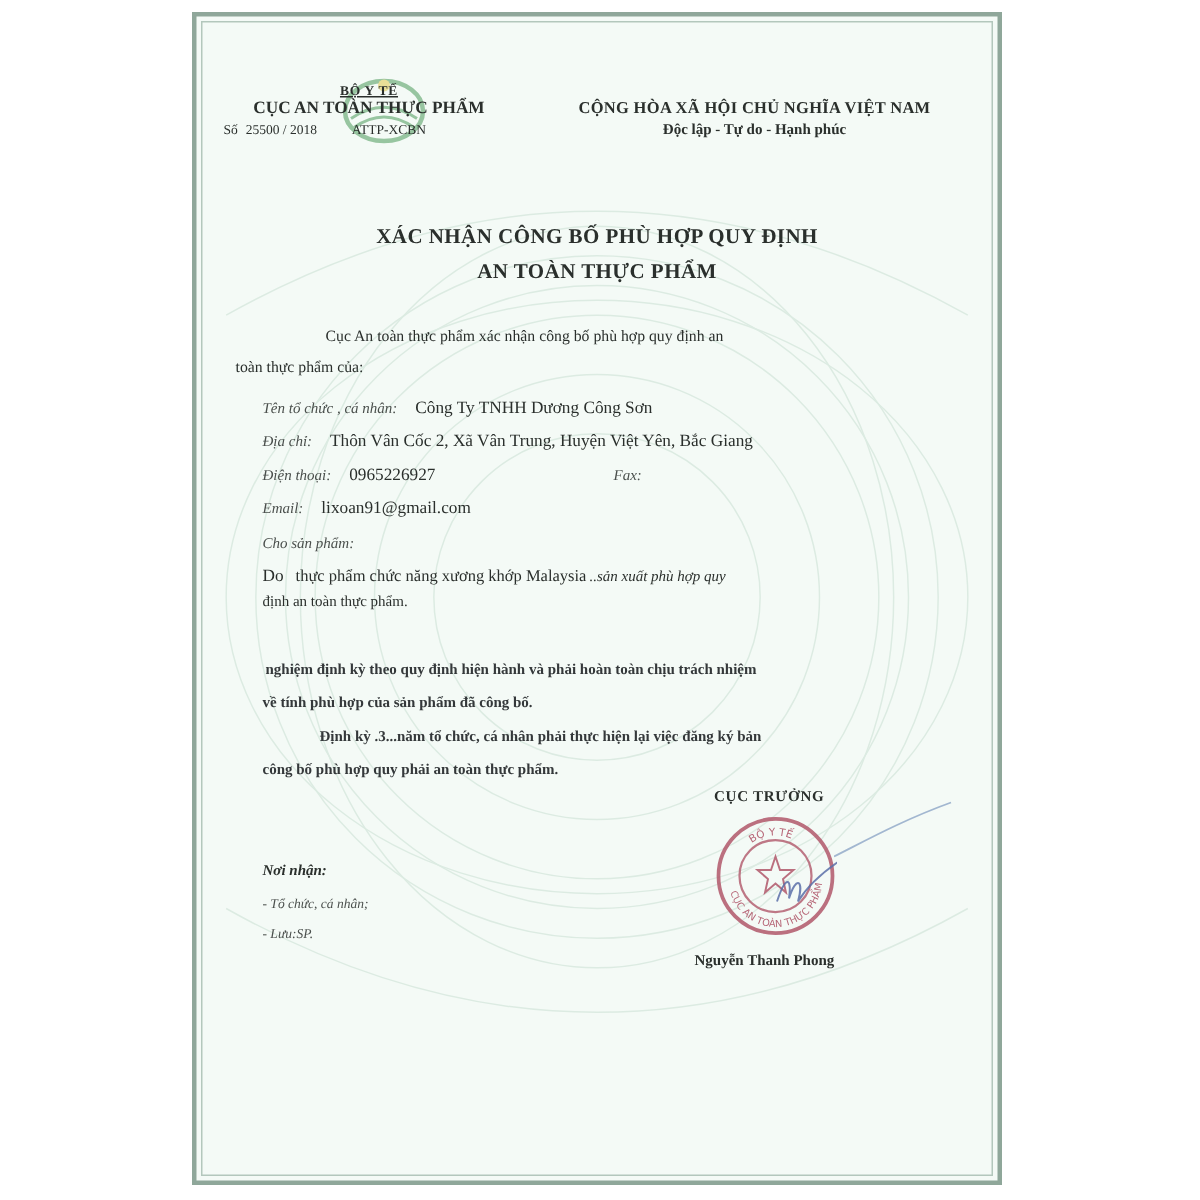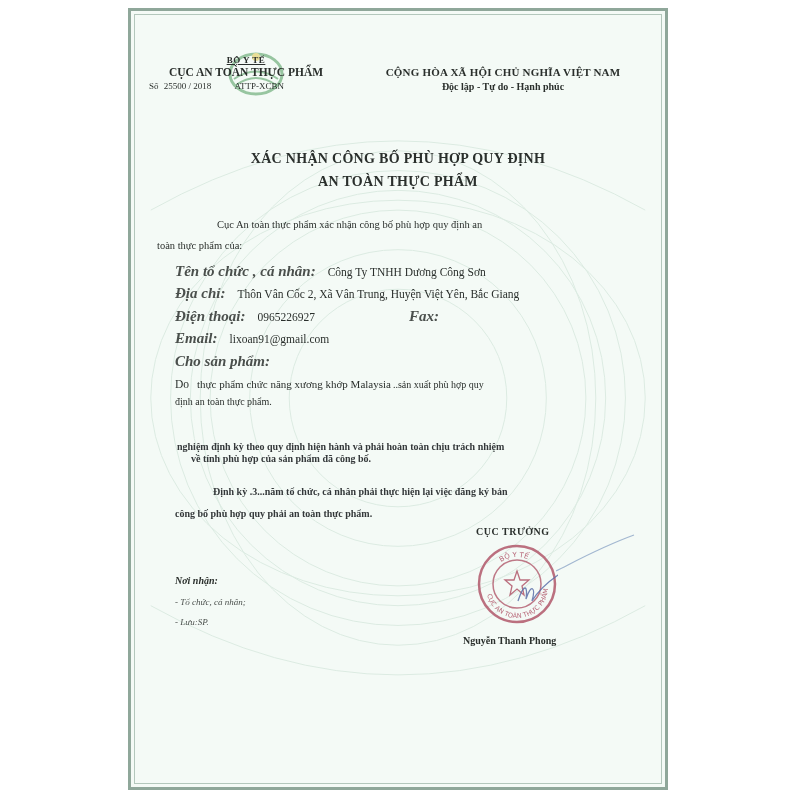--- a/index.html
+++ b/index.html
@@ -28,21 +28,21 @@
   .docno span { margin-right: 3px; }
   .hdr-right { left: 222px; top: 55px; width: 300px; text-align: center; }
   .republic { font-size: 11px; font-weight: bold; letter-spacing: 0.2px; }
   .motto { font-size: 10px; font-weight: bold; margin-top: 3px; }
   .dateline { font-size: 10px; font-style: italic; margin-top: 10px; padding-left: 40px; }
   .dateline .num { font-style: normal; font-size: 11px; }
   .title { left: 0; width: 100%; text-align: center; font-weight: bold; font-size: 14px; letter-spacing: 0.3px; }
   .t1 { top: 140px; }
   .t2 { top: 163px; }
   .body-text { font-size: 10.5px; }
-  .lbl { font-style: italic; color: #4a4f4c; font-size: 15px; margin-right: 8px; font-weight: bold; }
+  .lbl { font-style: italic; color: #4a4f4c; font-size: 10px; margin-right: 8px; }
   .val { font-size: 11.5px; text-align: center; }
   .bold-para { font-size: 10px; font-weight: bold; color: #34383a; }
   .sig-title { left: 345px; top: 515px; font-size: 10px; font-weight: bold; letter-spacing: 0.5px; }
   .sig-name { left: 332px; top: 624px; font-size: 10px; font-weight: bold; }
   .recipients-head { left: 44px; top: 564px; font-size: 10px; font-weight: bold; font-style: italic; }
   .recipient { left: 44px; font-size: 9px; font-style: italic; color: #4a4f4c; }
   .stamp { position: absolute; left: 345px; top: 532px; width: 82px; height: 82px; }
   .logo { position: absolute; left: 95px; top: 38px; width: 60px; height: 50px; opacity: 0.55; }
 </style>
 </head>
@@ -112,26 +112,26 @@
   <div class="abs" style="left:44px; top:318px;">
     <span class="lbl">Email:</span>
     <span class="val">lixoan91@gmail.com</span>
   </div>
   <div class="abs" style="left:44px; top:341px;">
     <span class="lbl">Cho sản phẩm:</span>
   </div>
 
   <div class="abs" style="left:44px; top:363px;">
     <span class="val">Do</span>
-    <span class="val" style="font-size:11px; margin-left:4px;">thực phẩm chức năng xương khớp Malaysia</span><span class="body-text" style="font-size:10px; margin-left:2px;">..sản xuất phù hợp quy</span>
+    <span class="val" style="font-size:11px; margin-left:4px;">thực phẩm chức năng xương khớp Malaysia</span><span class="body-text" style="font-size:10px; margin-left:2px;font-style:italic;">..sản xuất phù hợp quy</span>
   </div>
   <div class="abs body-text" style="left:44px; top:385px; font-size:10px;">định an toàn thực phẩm.</div>
 
   <div class="abs bold-para" style="left:46px; top:430px;">nghiệm định kỳ theo quy định hiện hành và phải hoàn toàn chịu trách nhiệm</div>
-  <div class="abs bold-para" style="left:44px; top:442px;margin-left:16px;">về tính phù hợp của sản phẩm đã công bố.</div>
+  <div class="abs bold-para" style="left:44px; top:452px;">về tính phù hợp của sản phẩm đã công bố.</div>
 
   <div class="abs bold-para" style="left:82px; top:475px;">
     <span>Định kỳ .</span><span>3</span><span>...năm tổ chức, cá nhân phải thực hiện lại việc đăng ký bản</span>
   </div>
   <div class="abs bold-para" style="left:44px; top:497px;">công bố phù hợp quy phải an toàn thực phẩm.</div>
 
   <div class="abs sig-title">CỤC TRƯỞNG</div>
 
   <svg class="stamp" viewBox="0 0 82 82">
     <defs>

